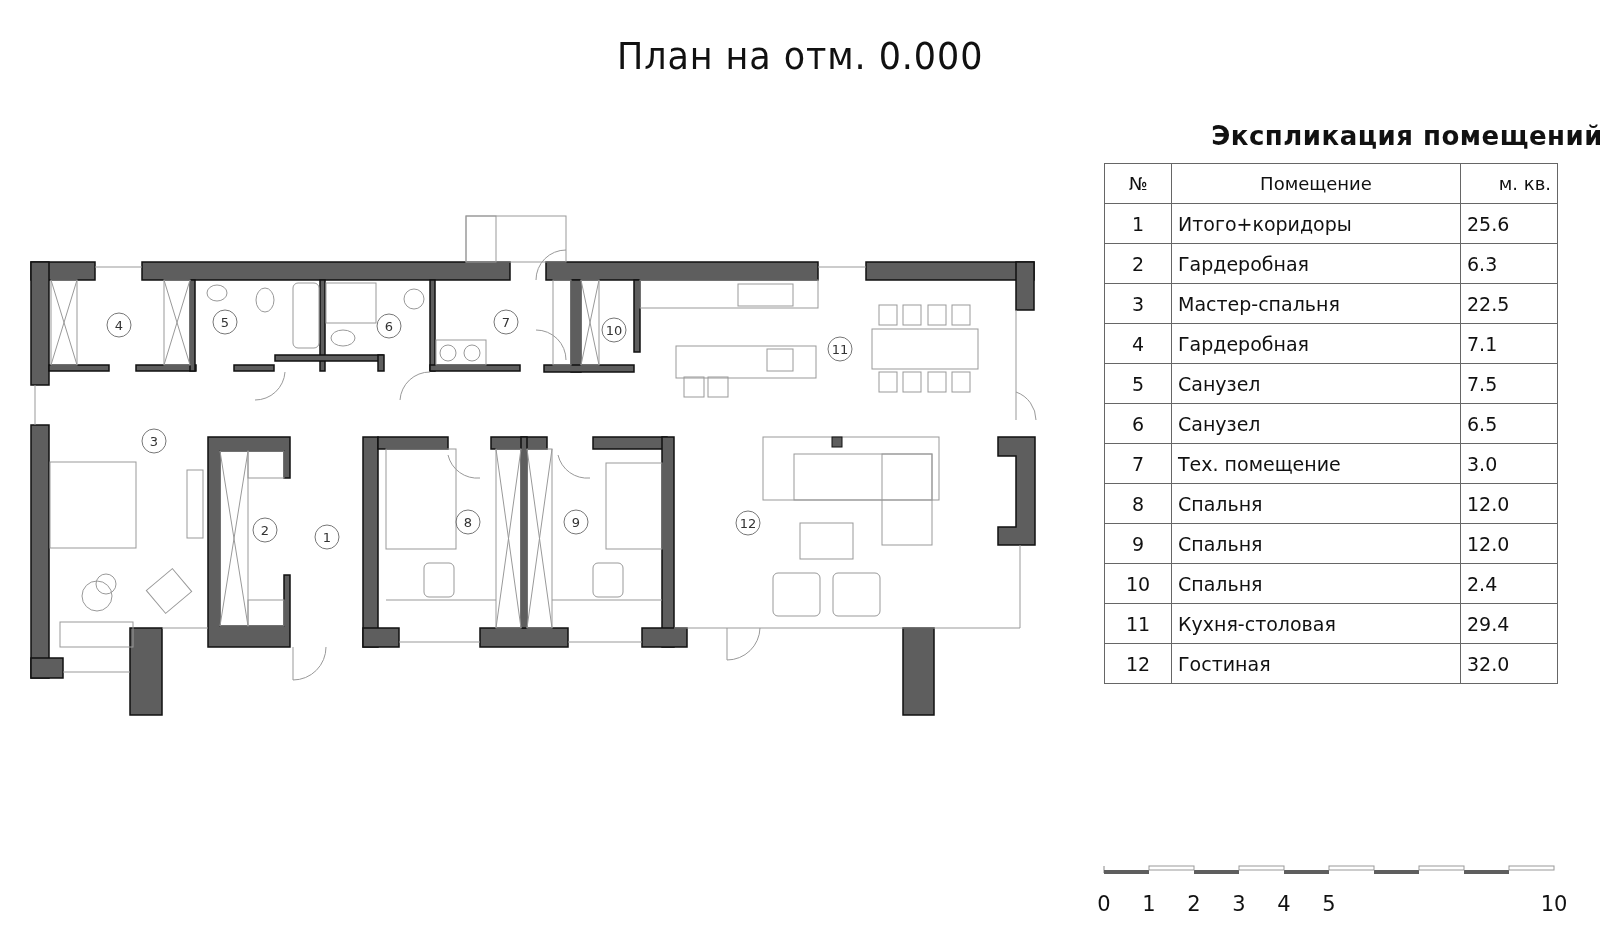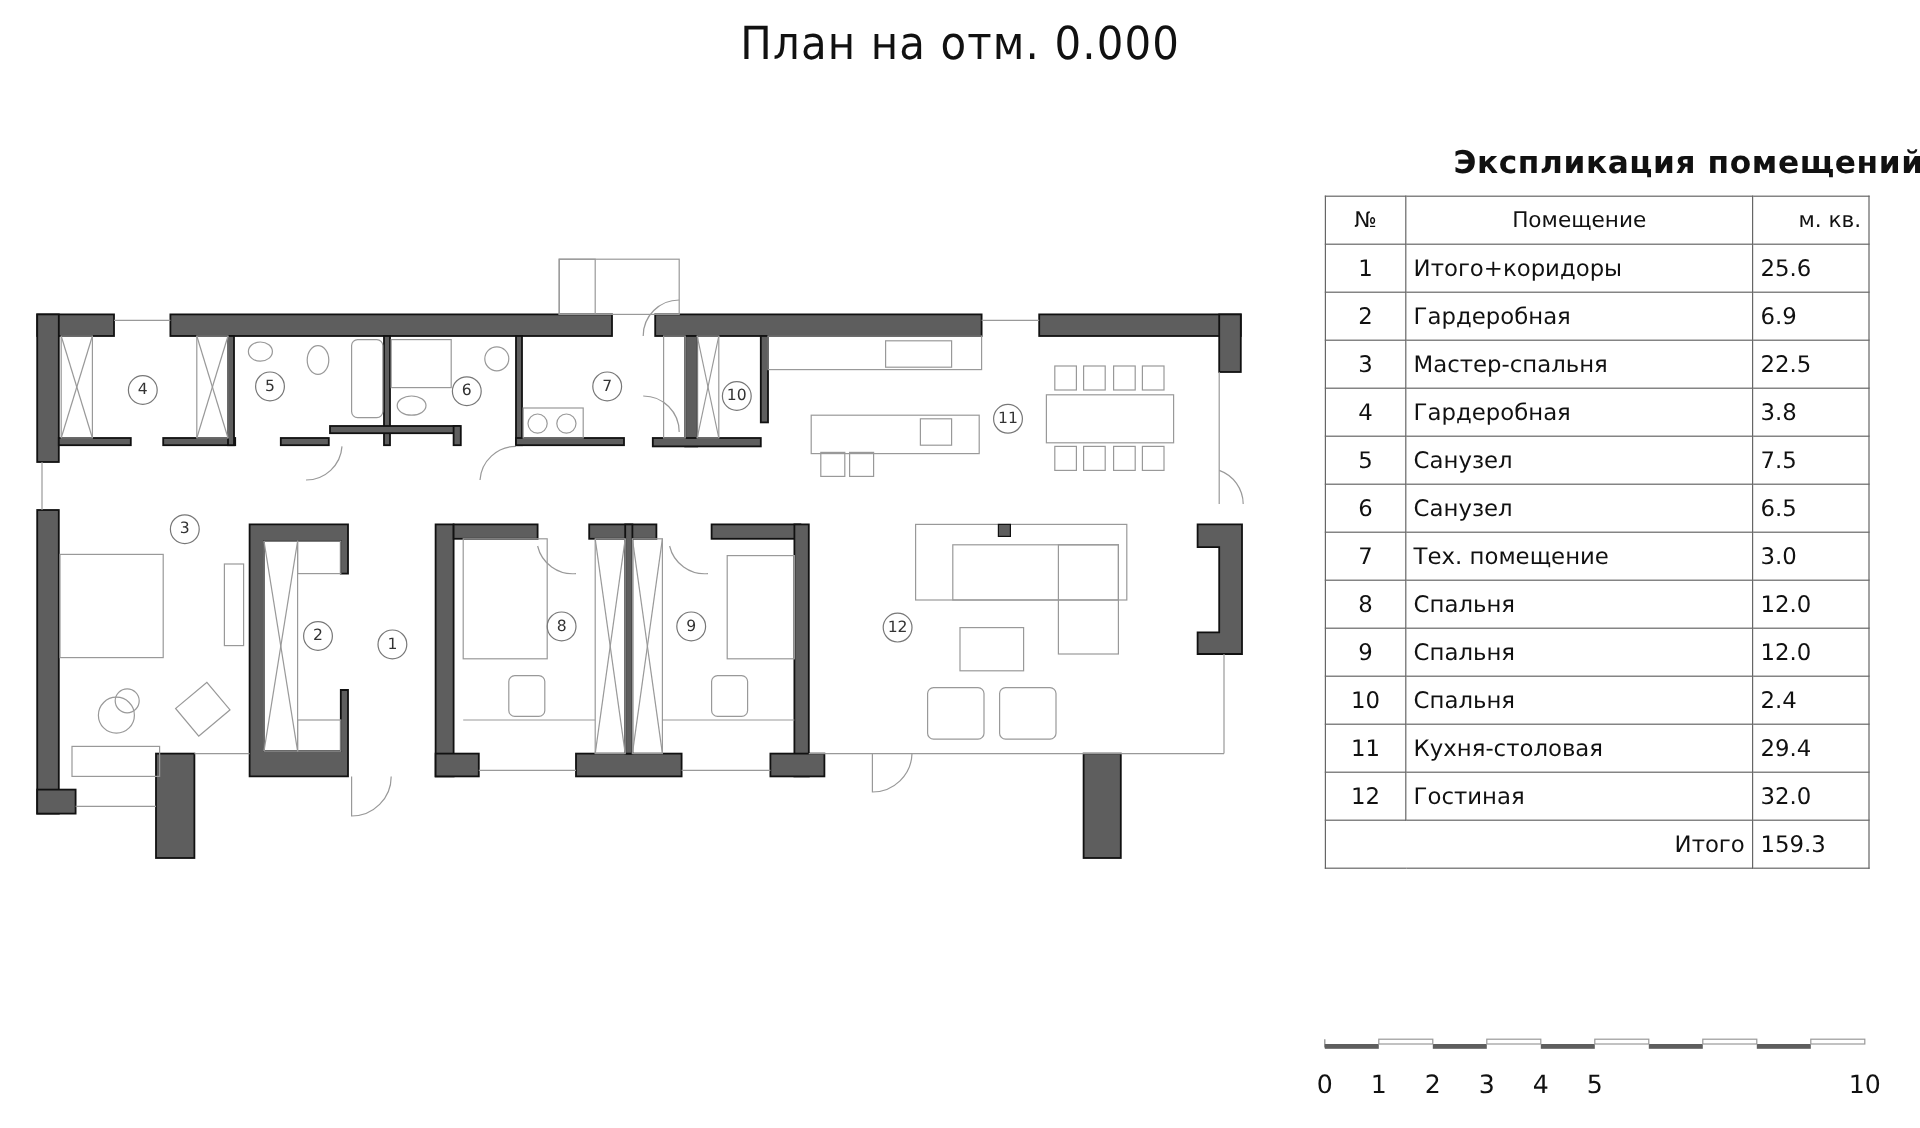--- a/index.html
+++ b/index.html
@@ -1,17 +1,17 @@
 <!DOCTYPE html>
 <html><head>
 <meta charset="utf-8">
 <style>
   html, body { margin: 0; padding: 0; background: #ffffff; }
   body { width: 1600px; height: 940px; position: relative; overflow: hidden; font-family: "DejaVu Sans", sans-serif; color: #111; }
-  .title { position: absolute; left: 0; width: 1600px; top: 14px; text-align: center; font-size: 38px; font-weight: normal; letter-spacing: 1px; margin: 0; }
+  .title { position: absolute; left: 0; width: 1600px; top: 34px; text-align: center; font-size: 38px; font-weight: normal; letter-spacing: 1px; margin: 0; }
   .title span { display: inline-block; transform: scaleX(0.92); }
   .plan { position: absolute; left: 0; top: 0; }
   .exp-title { position: absolute; left: 1152px; width: 448px; top: 118px; text-align: right; font-size: 26px; letter-spacing: 0.5px; margin: 3px; }
   table.exp { position: absolute; left: 1104px; top: 163px; border-collapse: collapse; font-size: 19px; }
   table.exp td, table.exp th { border: 1.3px solid #666; height: 39px; padding: 0 6px; font-weight: normal; }
   table.exp th { font-size: 18px; }
   .c-num { width: 54px; text-align: center; }
   .c-name { width: 276px; text-align: left; }
   .c-area { width: 84px; text-align: left; }
   .c-total { text-align: right; }
@@ -208,31 +208,31 @@
   </thead>
   <tbody>
     <tr>
         <td class="c-num">1</td>
         <td class="c-name">Итого+коридоры</td>
         <td class="c-area">25.6</td>
       </tr>
     <tr>
         <td class="c-num">2</td>
         <td class="c-name">Гардеробная</td>
-        <td class="c-area">6.9</td>
+        <td class="c-area">6.3</td>
       </tr>
     <tr>
         <td class="c-num">3</td>
         <td class="c-name">Мастер-спальня</td>
         <td class="c-area">22.5</td>
       </tr>
     <tr>
         <td class="c-num">4</td>
         <td class="c-name">Гардеробная</td>
-        <td class="c-area">3.8</td>
+        <td class="c-area">7.1</td>
       </tr>
     <tr>
         <td class="c-num">5</td>
         <td class="c-name">Санузел</td>
         <td class="c-area">7.5</td>
       </tr>
     <tr>
         <td class="c-num">6</td>
         <td class="c-name">Санузел</td>
         <td class="c-area">6.5</td>
@@ -260,24 +260,20 @@
     <tr>
         <td class="c-num">11</td>
         <td class="c-name">Кухня-столовая</td>
         <td class="c-area">29.4</td>
       </tr>
     <tr>
         <td class="c-num">12</td>
         <td class="c-name">Гостиная</td>
         <td class="c-area">32.0</td>
       </tr>
-    <tr>
-      <td colspan="2" class="c-total">Итого</td>
-      <td class="c-area">159.3</td>
-    </tr>
   </tbody>
 </table>
 
 <svg style="position:absolute;left:1100px;top:862px;" width="470" height="18" xmlns="http://www.w3.org/2000/svg">
   <g stroke="#888" stroke-width="1" fill="none">
     <line x1="4" y1="4" x2="4" y2="11"></line>
   </g>
   <g fill="#5e5e5e">
     <rect x="4" y="8" width="45" height="4"></rect>
     <rect x="94" y="8" width="45" height="4"></rect>

